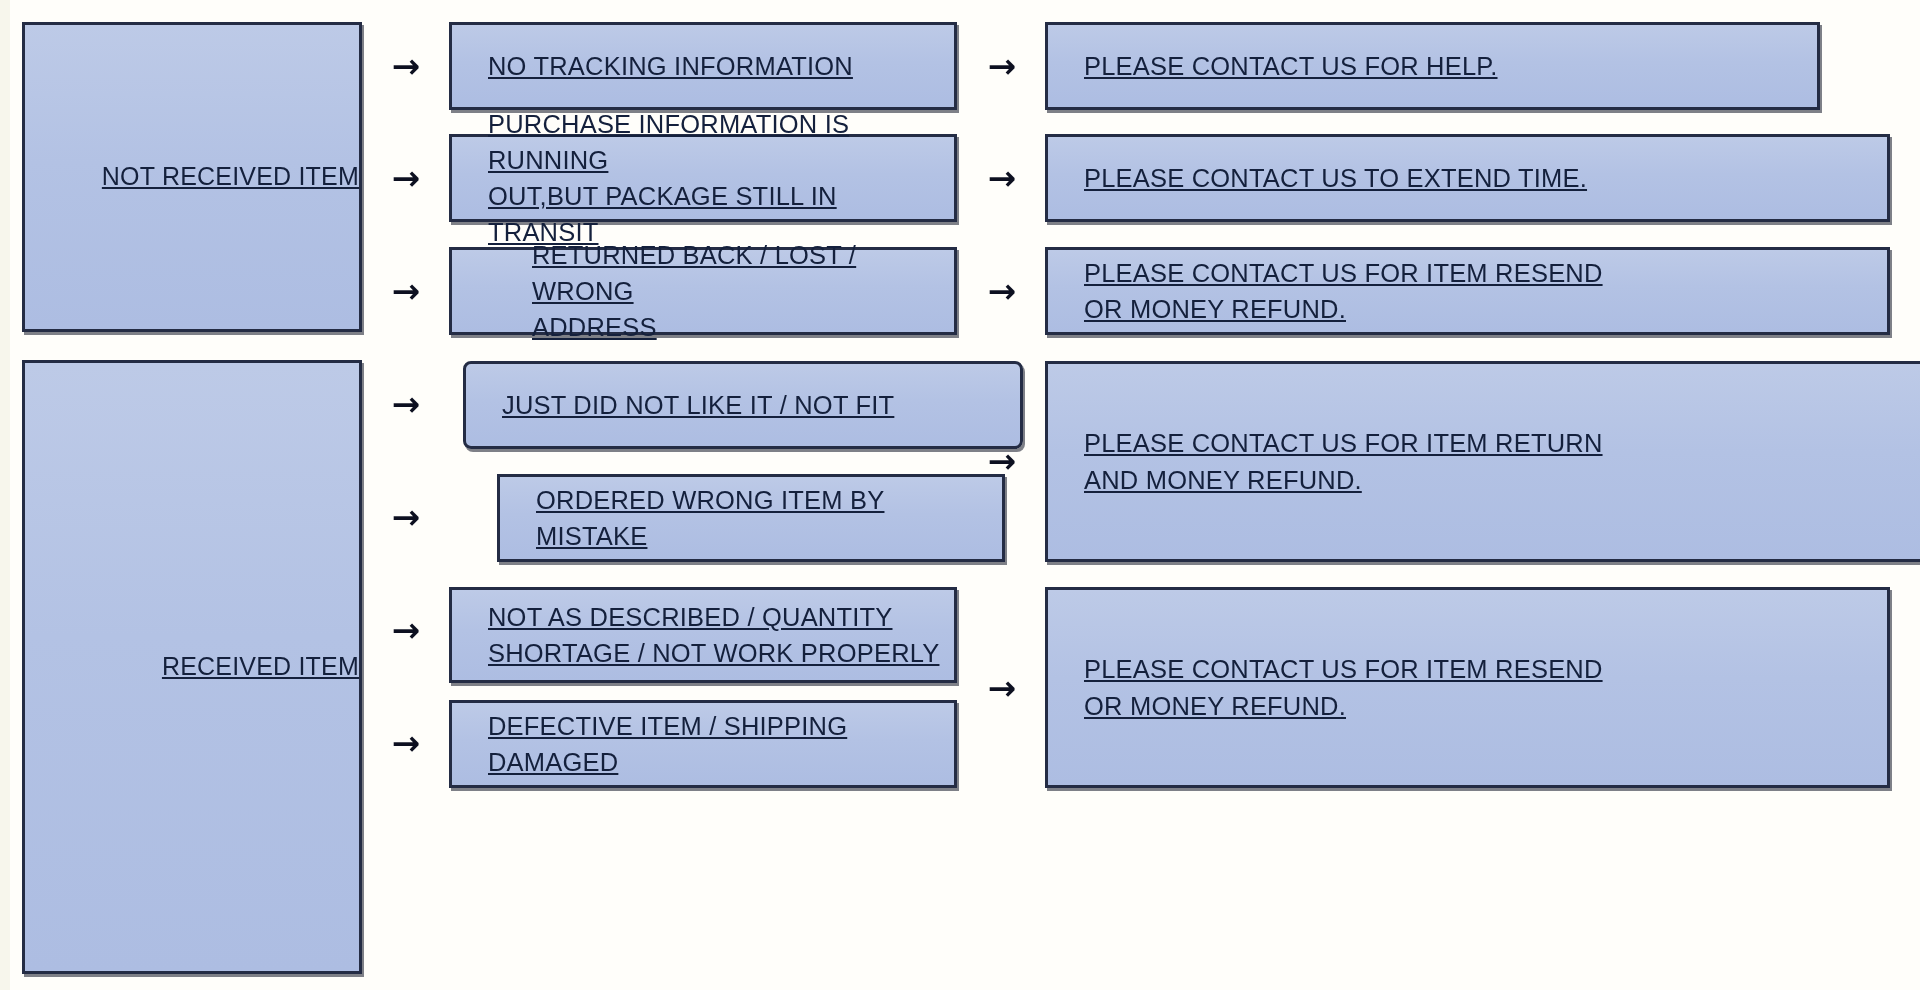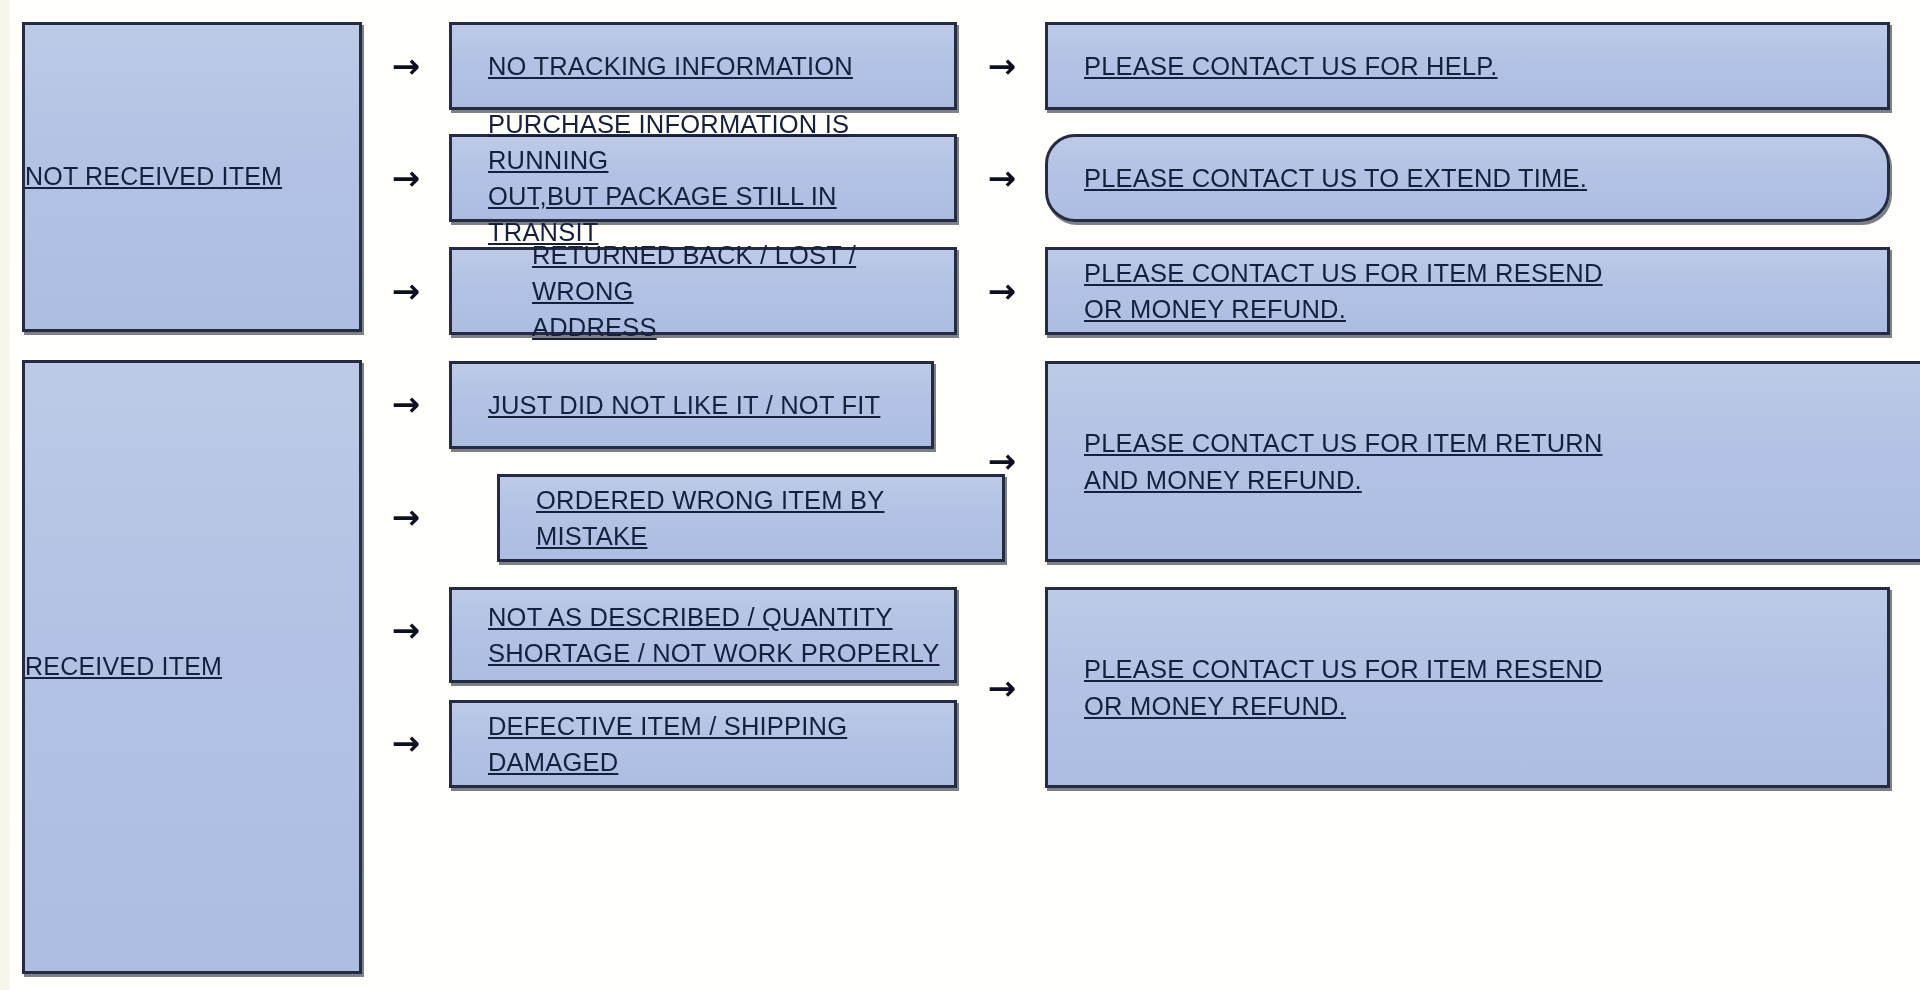--- a/index.html
+++ b/index.html
@@ -49,21 +49,21 @@
   }
 
   
   .cat {
     justify-content: center;
     text-align: center;
   }
   .cat .txt {
     font-size: 25px;
     font-weight: 400;
-    text-align: left;
+    text-align: right;
   }
 
   
   .reason .txt, .action .txt {
     font-size: 25.5px;
     font-weight: 400;
     padding-left: 36px;
     padding-right: 14px;
     text-align: left;
   }
@@ -111,21 +111,21 @@
   <div class="box reason" style="left:449px; top:134px; width:508px; height:88px;">
     <span class="txt">PURCHASE INFORMATION IS RUNNING
 OUT,BUT PACKAGE STILL IN TRANSIT</span>
   </div>
 
   <div class="box reason" style="left:449px; top:247px; width:508px; height:88px;padding-left:44px;">
     <span class="txt">RETURNED BACK / LOST / WRONG
 ADDRESS</span>
   </div>
 
-  <div class="box reason" style="left:449px; top:361px; width:485px; height:88px;">
+  <div class="box reason" style="left:463px; top:361px; width:560px; height:88px;border-radius:8px;">
     <span class="txt">JUST DID NOT LIKE IT / NOT FIT</span>
   </div>
 
   <div class="box reason" style="left:449px; top:474px; width:508px; height:88px;margin-left:48px;">
     <span class="txt">ORDERED WRONG ITEM BY MISTAKE</span>
   </div>
 
   <div class="box reason" style="left:449px; top:587px; width:508px; height:96px;">
     <span class="txt">NOT AS DESCRIBED / QUANTITY
 SHORTAGE / NOT WORK PROPERLY</span>
@@ -134,25 +134,25 @@
   <div class="box reason" style="left:449px; top:700px; width:508px; height:88px;">
     <span class="txt">DEFECTIVE ITEM / SHIPPING DAMAGED</span>
   </div>
 
   <div class="arrow" style="left:1002px; top:66px;">→</div>
   <div class="arrow" style="left:1002px; top:178px;">→</div>
   <div class="arrow" style="left:1002px; top:291px;">→</div>
   <div class="arrow" style="left:1002px; top:461px;">→</div>
   <div class="arrow" style="left:1002px; top:688px;">→</div>
 
-  <div class="box action" style="left:1045px; top:22px; width:845px; height:88px;">
+  <div class="box action" style="left:1045px; top:22px; width:775px; height:88px;">
     <span class="txt">PLEASE CONTACT US FOR HELP.</span>
   </div>
 
-  <div class="box action" style="left:1045px; top:134px; width:845px; height:88px;border-radius:30px;">
+  <div class="box action" style="left:1045px; top:134px; width:845px; height:88px;">
     <span class="txt">PLEASE CONTACT US TO EXTEND TIME.</span>
   </div>
 
   <div class="box action" style="left:1045px; top:247px; width:845px; height:88px;">
     <span class="txt">PLEASE CONTACT US FOR ITEM RESEND
 OR MONEY REFUND.</span>
   </div>
 
   <div class="box action" style="left:1045px; top:361px; width:950px; height:201px;">
     <span class="txt">PLEASE CONTACT US FOR ITEM RETURN

